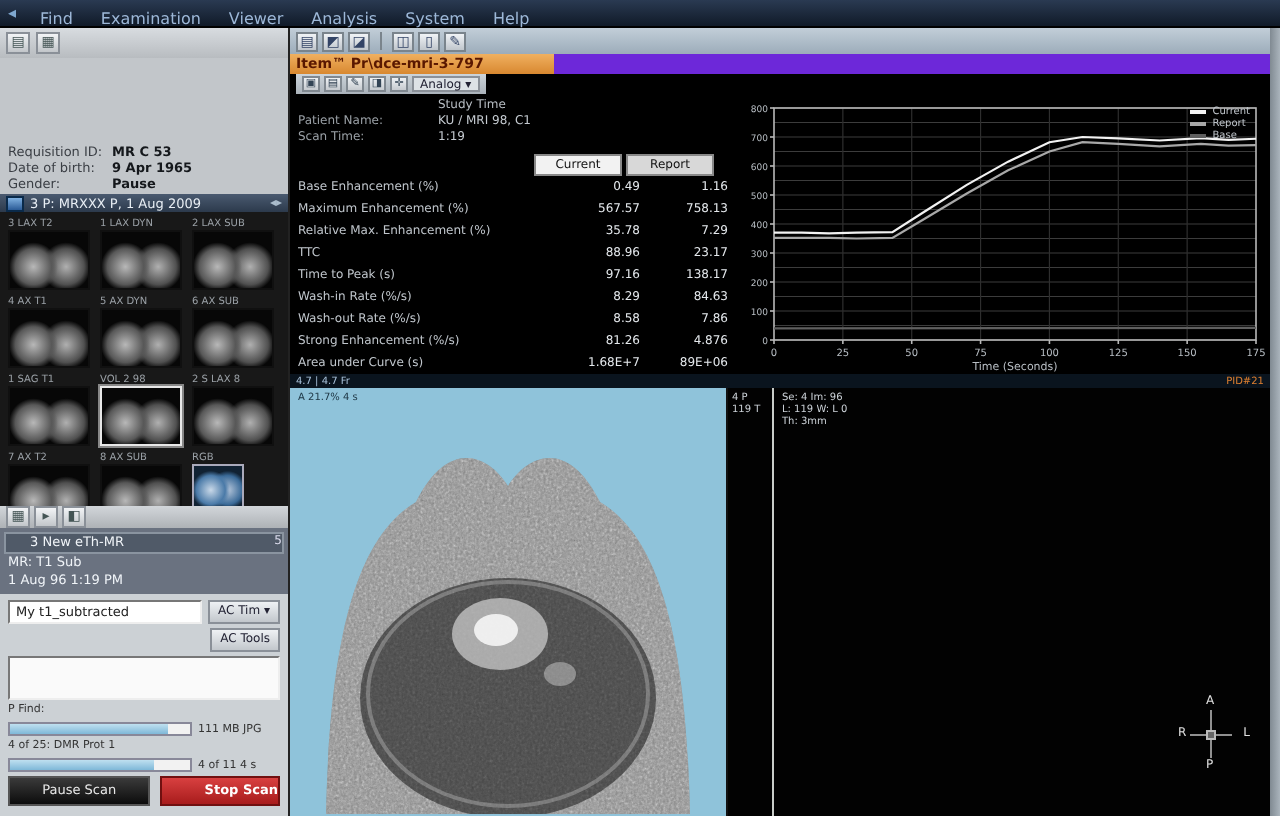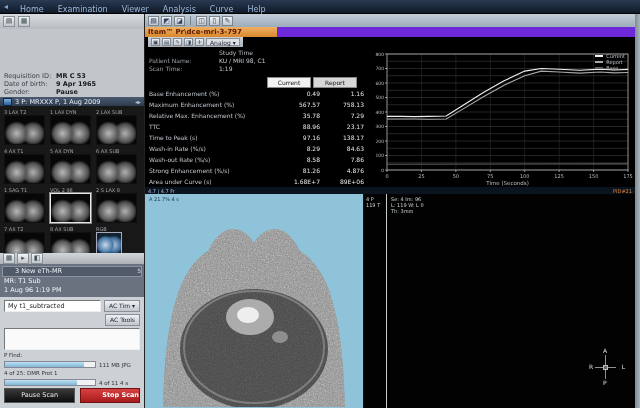--- a/index.html
+++ b/index.html
@@ -124,21 +124,21 @@
   .c-left{left:-4px;top:16px;}
   .c-right{right:-6px;top:16px;}
 </style>
 </head>
 <body>
 
 <div class="screen">
 
   <div class="menubar">
     <span class="app-glyph">◂</span>
-    <span id="menu-items"><span class="menu-item">Home</span><span class="menu-item">Examination</span><span class="menu-item">Viewer</span><span class="menu-item">Analysis</span><span class="menu-item">Curve</span><span class="menu-item">Help</span></span>
+    <span id="menu-items"><span class="menu-item">Find</span><span class="menu-item">Examination</span><span class="menu-item">Viewer</span><span class="menu-item">Analysis</span><span class="menu-item">System</span><span class="menu-item">Help</span></span>
   </div>
 
   <div class="content">
 
     <aside class="sidebar">
       <div class="search-row">
         <span class="mini-icon">▤</span>
         <span class="mini-icon">▦</span>
       </div>
       <div class="patient-info" id="patient-info">

